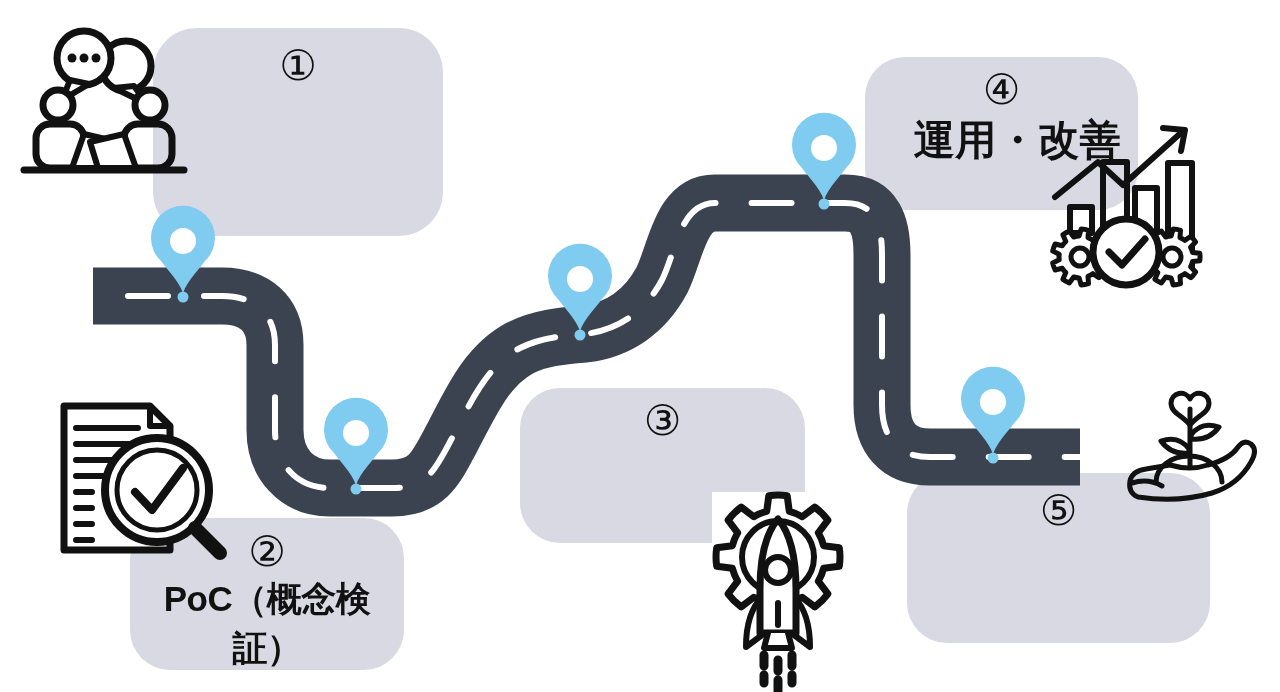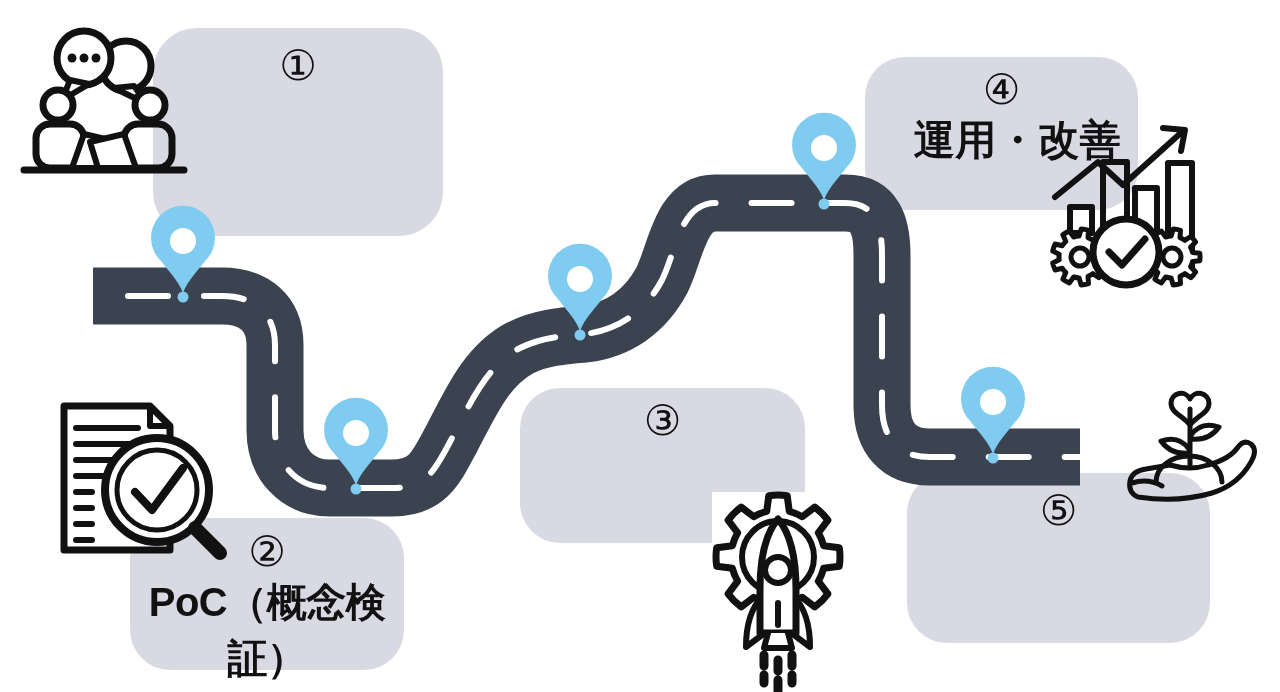--- a/index.html
+++ b/index.html
@@ -17,21 +17,21 @@
   .icons{z-index:3;}
   .step-box{
     position:absolute;background:var(--box);border-radius:40px;
     display:flex;flex-direction:column;align-items:center;text-align:center;
   }
   .step-number{font-size:42px;font-weight:400;line-height:1.05;}
   .step-label{font-weight:700;letter-spacing:0.5px;line-height:1.4;}
   .box1{left:153px;top:28px;width:290px;height:192px;border-radius:44px;padding-top:16px;}
   .box1 .step-label{font-size:37px;}
   .box2{left:130px;top:518px;width:274px;height:140px;padding-top:12px;}
-  .box2 .step-label{font-size:40px;letter-spacing:-0.5px;}
+  .box2 .step-label{font-size:35px;letter-spacing:-0.5px;}
   .box3{left:520px;top:388px;width:285px;height:144px;padding-top:11px;}
   .box3 .step-label{font-size:42px;}
   .box4{left:865px;top:57px;width:273px;height:142px;padding-top:11px;}
   .box4 .step-label{font-size:41px;margin-left:32px;}
   .box5{left:907px;top:473px;width:303px;height:154px;padding-top:16px;}
   .box5 .step-label{font-size:41px;}
   .icon-svg{position:absolute;overflow:visible;}
   .ln{fill:none;stroke:var(--icon);stroke-linecap:round;stroke-linejoin:round;}
   .lnw{fill:#fff;stroke:var(--icon);stroke-linecap:round;stroke-linejoin:round;}
 </style>

